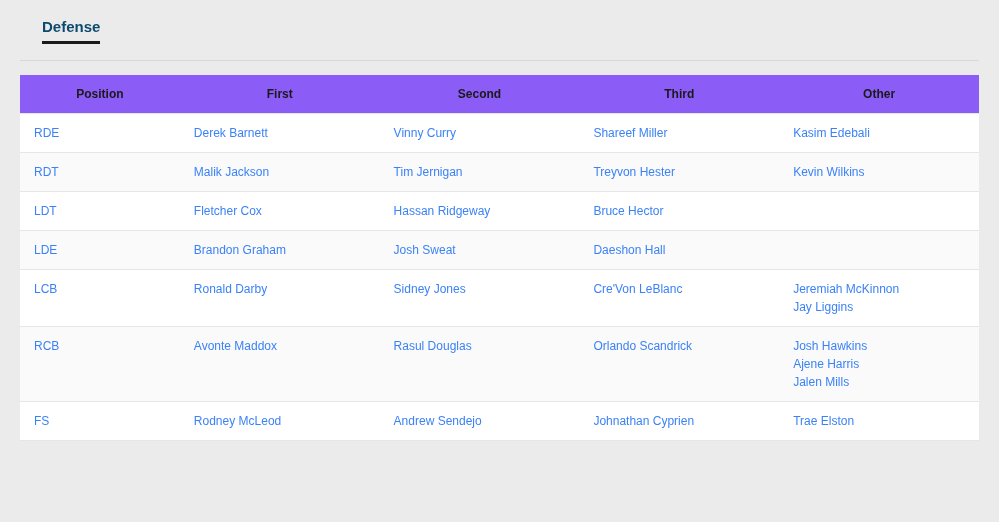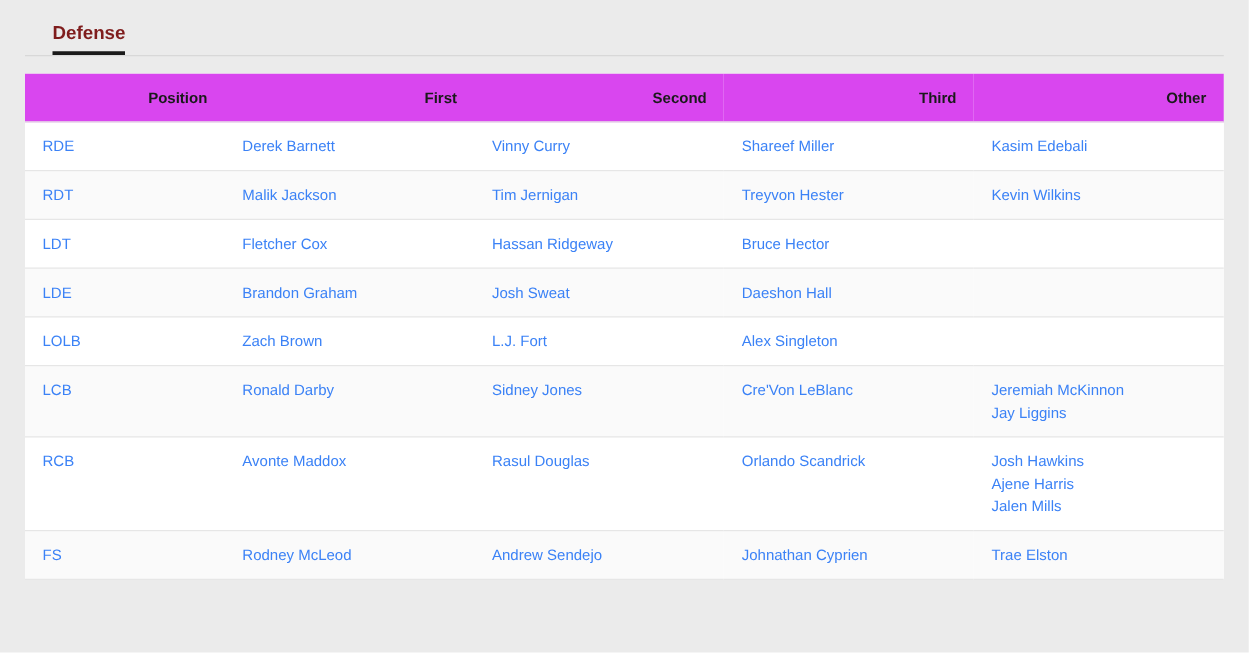--- a/index.html
+++ b/index.html
@@ -11,44 +11,44 @@
       background-color: #ebebeb;
       font-family: Arial, Helvetica, sans-serif;
       padding: 18px 20px;
     }
     .container {
       max-width: 999px;
     }
     .section-title {
       font-size: 15px;
       font-weight: bold;
-      color: #7f1d1d;
+      color: #0c4a6e;
       padding-bottom: 6px;
       border-bottom: 3px solid #1a1a1a;
       display: inline-block;
-      margin-bottom: 0;
+      margin-bottom: 16px;
       margin-left: 22px;
     }
     .title-underline-wrap {
       border-bottom: 1px solid #d8d8d8;
       margin-bottom: 14px;
     }
     .depth-table {
       width: 100%;
       border-collapse: collapse;
       background: #fff;
     }
     .depth-table th {
-      text-align: right;
+      text-align: center;
       font-size: 12px;
       font-weight: bold;
       color: #1a1a1a;
       padding: 12px 14px;
       border-bottom: 1px solid #e6e6e6;
-      background: #d946ef;
+      background: #8b5cf6;
     }
     .depth-table td {
       font-size: 12px;
       color: #3b82f6;
       padding: 10px 14px;
       border-bottom: 1px solid #e6e6e6;
       vertical-align: top;
       line-height: 1.5;
     }
     .depth-table tbody tr:nth-child(even) td {
@@ -120,27 +120,20 @@
           <td class="multi-line"></td>
         </tr>
         <tr>
           <td class="pos-cell">LDE</td>
           <td>Brandon Graham</td>
           <td>Josh Sweat</td>
           <td>Daeshon Hall</td>
           <td class="multi-line"></td>
         </tr>
         <tr>
-          <td class="pos-cell">LOLB</td>
-          <td>Zach Brown</td>
-          <td>L.J. Fort</td>
-          <td>Alex Singleton</td>
-          <td class="multi-line"></td>
-        </tr>
-        <tr>
           <td class="pos-cell">LCB</td>
           <td>Ronald Darby</td>
           <td>Sidney Jones</td>
           <td>Cre'Von LeBlanc</td>
           <td class="multi-line">
             <span>Jeremiah McKinnon</span>
             <span>Jay Liggins</span>
           </td>
         </tr>
         <tr>

